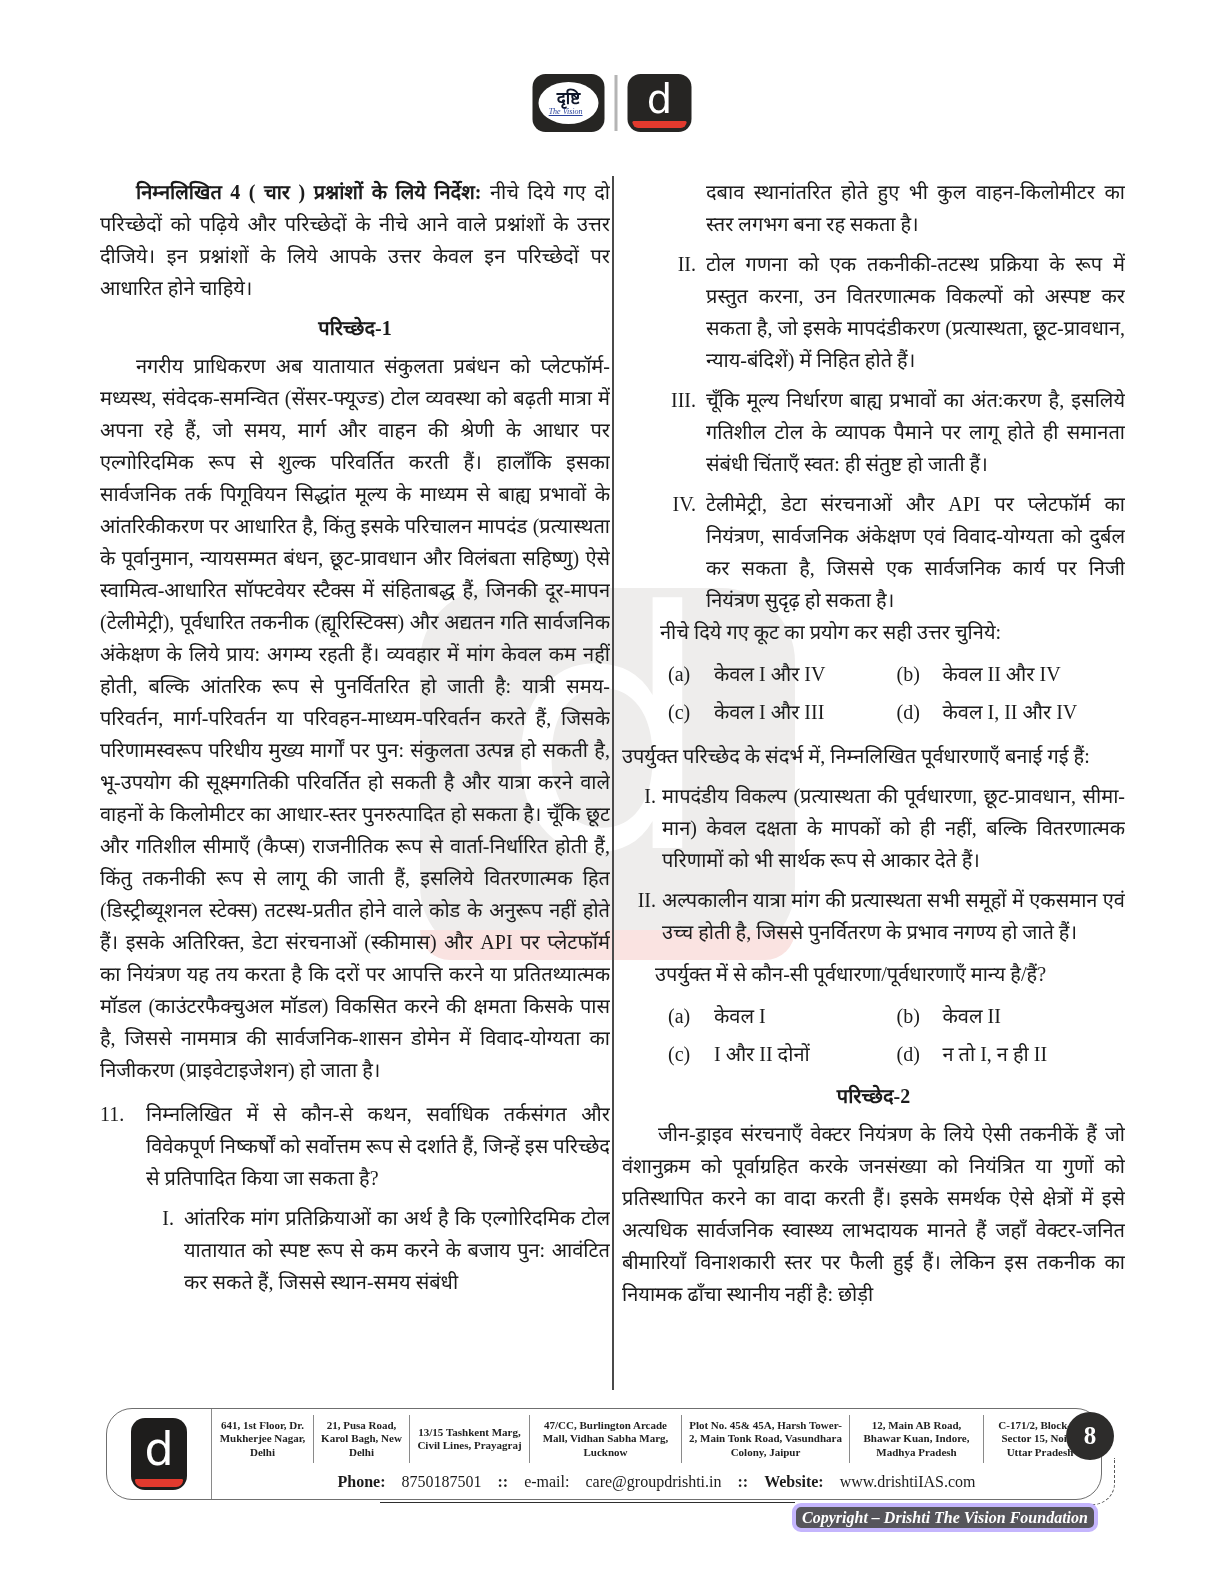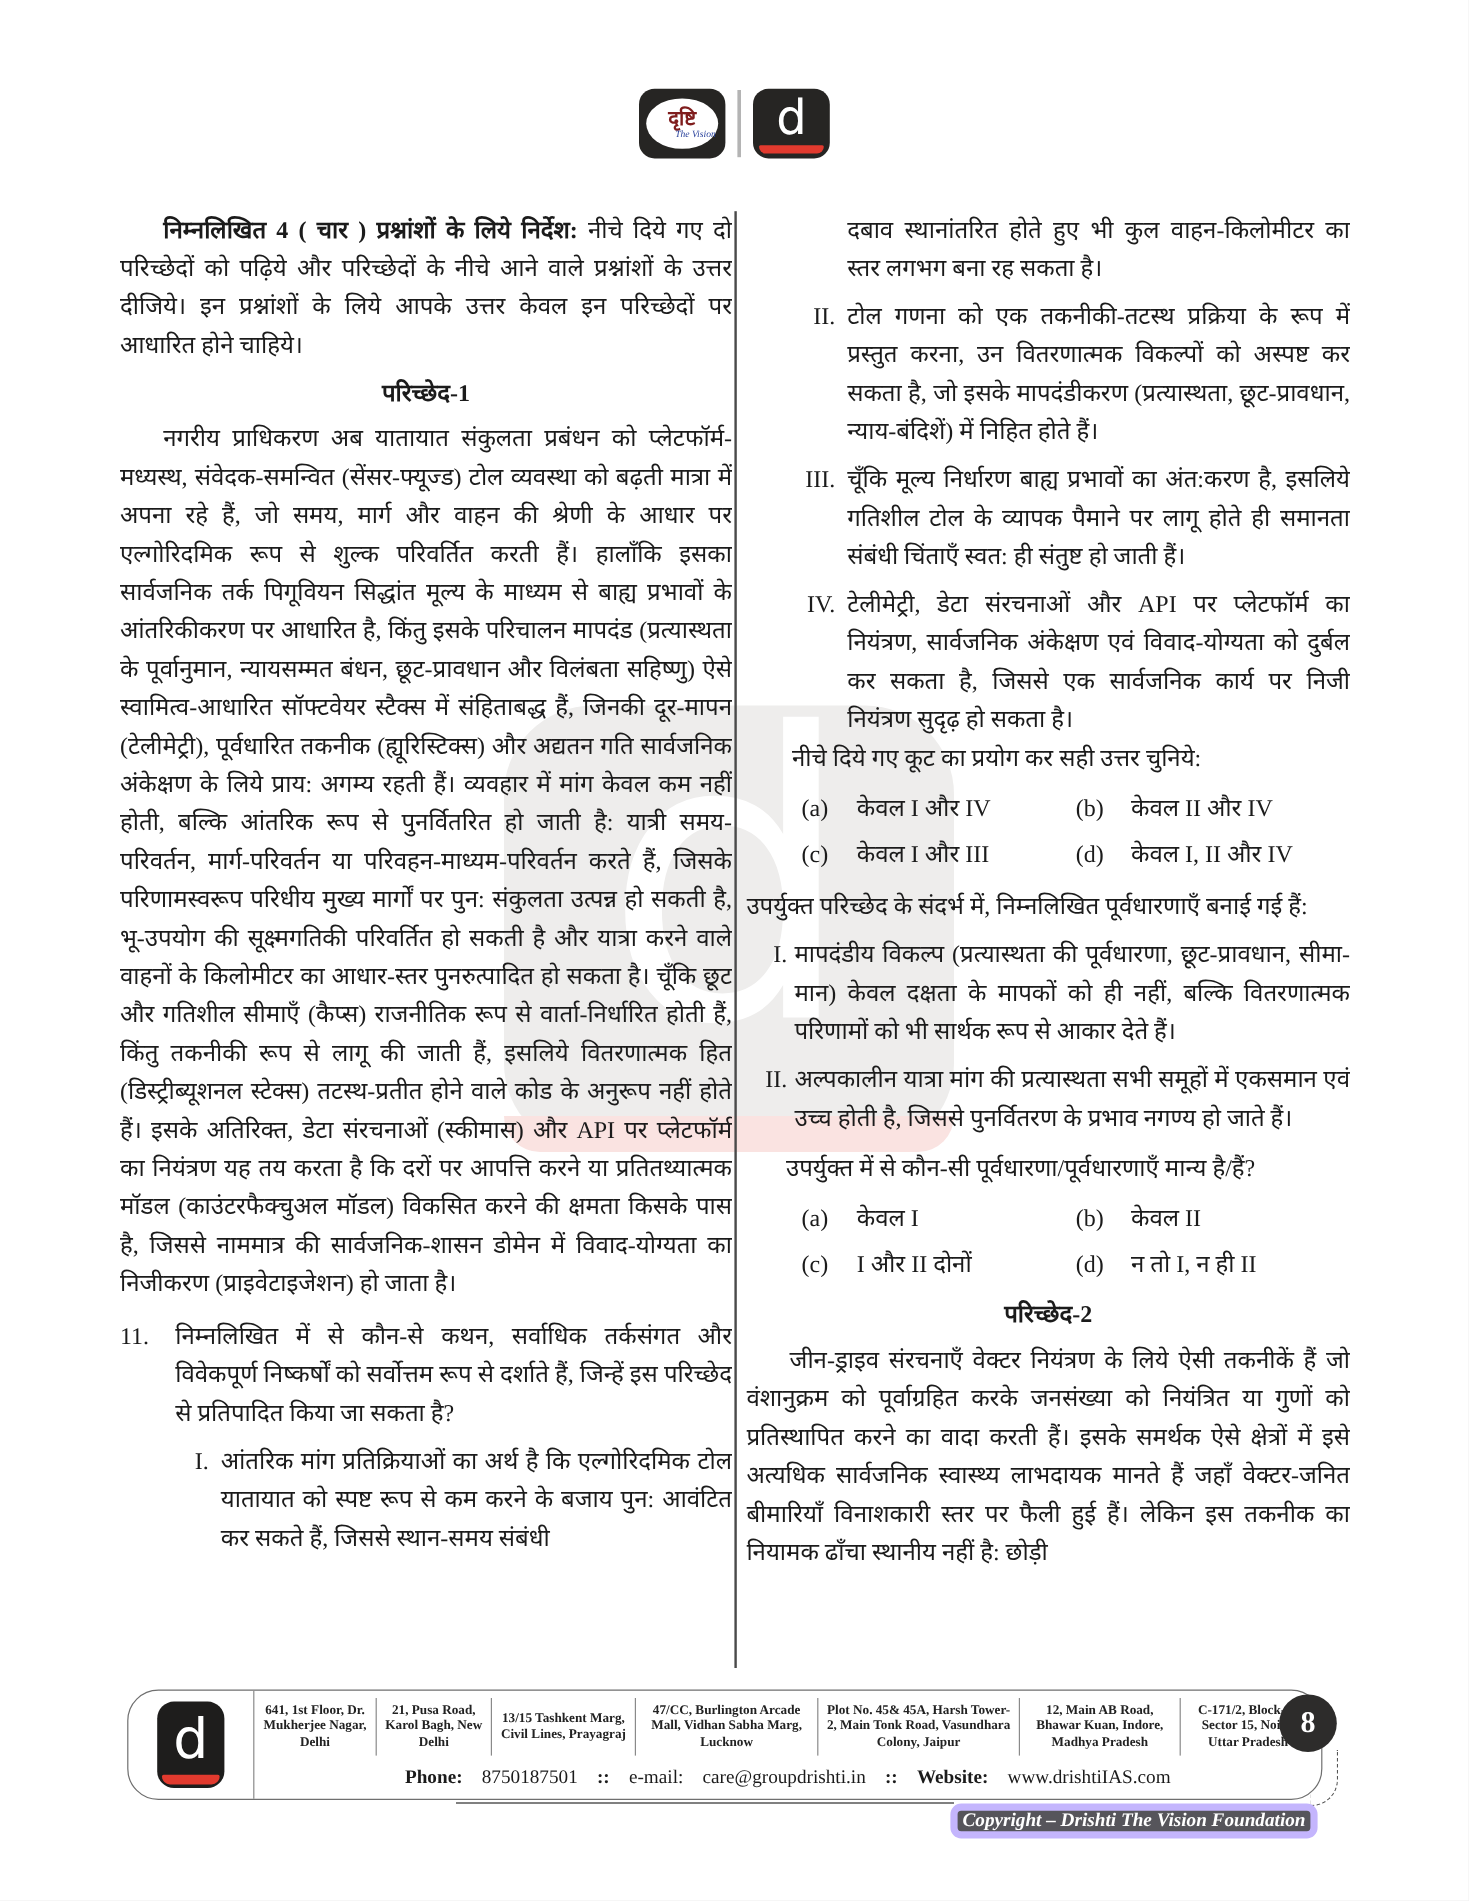--- a/index.html
+++ b/index.html
@@ -6,22 +6,22 @@
   .page{position:relative;width:1224px;height:1584px;background:#ffffff;margin:0 auto;
         font-family:"Liberation Serif", serif;color:#1b1b1b;overflow:hidden;}
 
   
   .brand{position:absolute;top:74px;left:50%;transform:translateX(-50%);
          display:flex;align-items:center;gap:10px;}
   .badge{background:#262523;border-radius:13px;position:relative;}
   .badge.drishti{width:72px;height:58px;display:flex;align-items:center;justify-content:center;}
   .oval{width:60px;height:42px;background:#ffffff;border-radius:50%;
         display:flex;flex-direction:column;align-items:center;justify-content:center;line-height:1;}
-  .oval .dr{color:#7f1d1d;font-weight:bold;font-size:17px;}
-  .oval .tv{color:#27409b;font-style:italic;font-size:8px;margin-top:1px;align-self:flex-end;margin-right:2px;}
+  .oval .dr{color:#0f172a;font-weight:bold;font-size:17px;}
+  .oval .tv{color:#27409b;font-style:italic;font-size:8px;margin-top:1px;align-self:flex-end;margin-right:16px;text-decoration:underline;}
   .brand-sep{width:3px;height:56px;background:#b4b4b4;}
   .badge.dmark{width:64px;height:58px;}
   .badge.dmark .dletter{position:absolute;top:2px;left:0;right:0;text-align:center;
         color:#ffffff;font-family:"DejaVu Sans", sans-serif;font-size:40px;font-weight:400;}
   .badge.dmark .redbar{position:absolute;left:5px;right:5px;bottom:4px;height:7px;
         background:#e23a2e;border-radius:2px 2px 9px 9px;}
 
   
   .watermark{position:absolute;left:420px;top:588px;width:375px;height:372px;
         background:#eeedec;border-radius:74px;z-index:0;}
@@ -81,21 +81,21 @@
   .phone-row .b{font-weight:bold;}
 
   .page-circle{position:absolute;left:1066px;top:1412px;width:48px;height:48px;border-radius:50%;
         background:#2d2c2b;color:#fff;display:flex;align-items:center;justify-content:center;
         font-size:25px;font-weight:bold;z-index:3;}
   .connector{position:absolute;left:1092px;top:1458px;width:22px;height:46px;
         border-right:1.6px dashed #555;border-bottom:1.6px dashed #555;
         border-bottom-right-radius:22px;z-index:2;}
   .bottom-rule{position:absolute;left:380px;top:1502px;width:415px;border-top:1.8px solid #2e2e2e;z-index:2;}
   .copyright{position:absolute;left:792px;top:1503px;width:306px;height:29px;
-        background:#56555b;border:6px solid #c4b5fd;border-radius:9px;box-sizing:border-box;
+        background:#56555b;border:4px solid #c4b5fd;border-radius:9px;box-sizing:border-box;
         display:flex;align-items:center;justify-content:center;color:#ffffff;
         font-style:italic;font-weight:bold;font-size:16px;z-index:3;}
 </style>
 </head>
 <body>
 
 <div class="page">
 
   <div class="brand">
     <div class="badge drishti">

